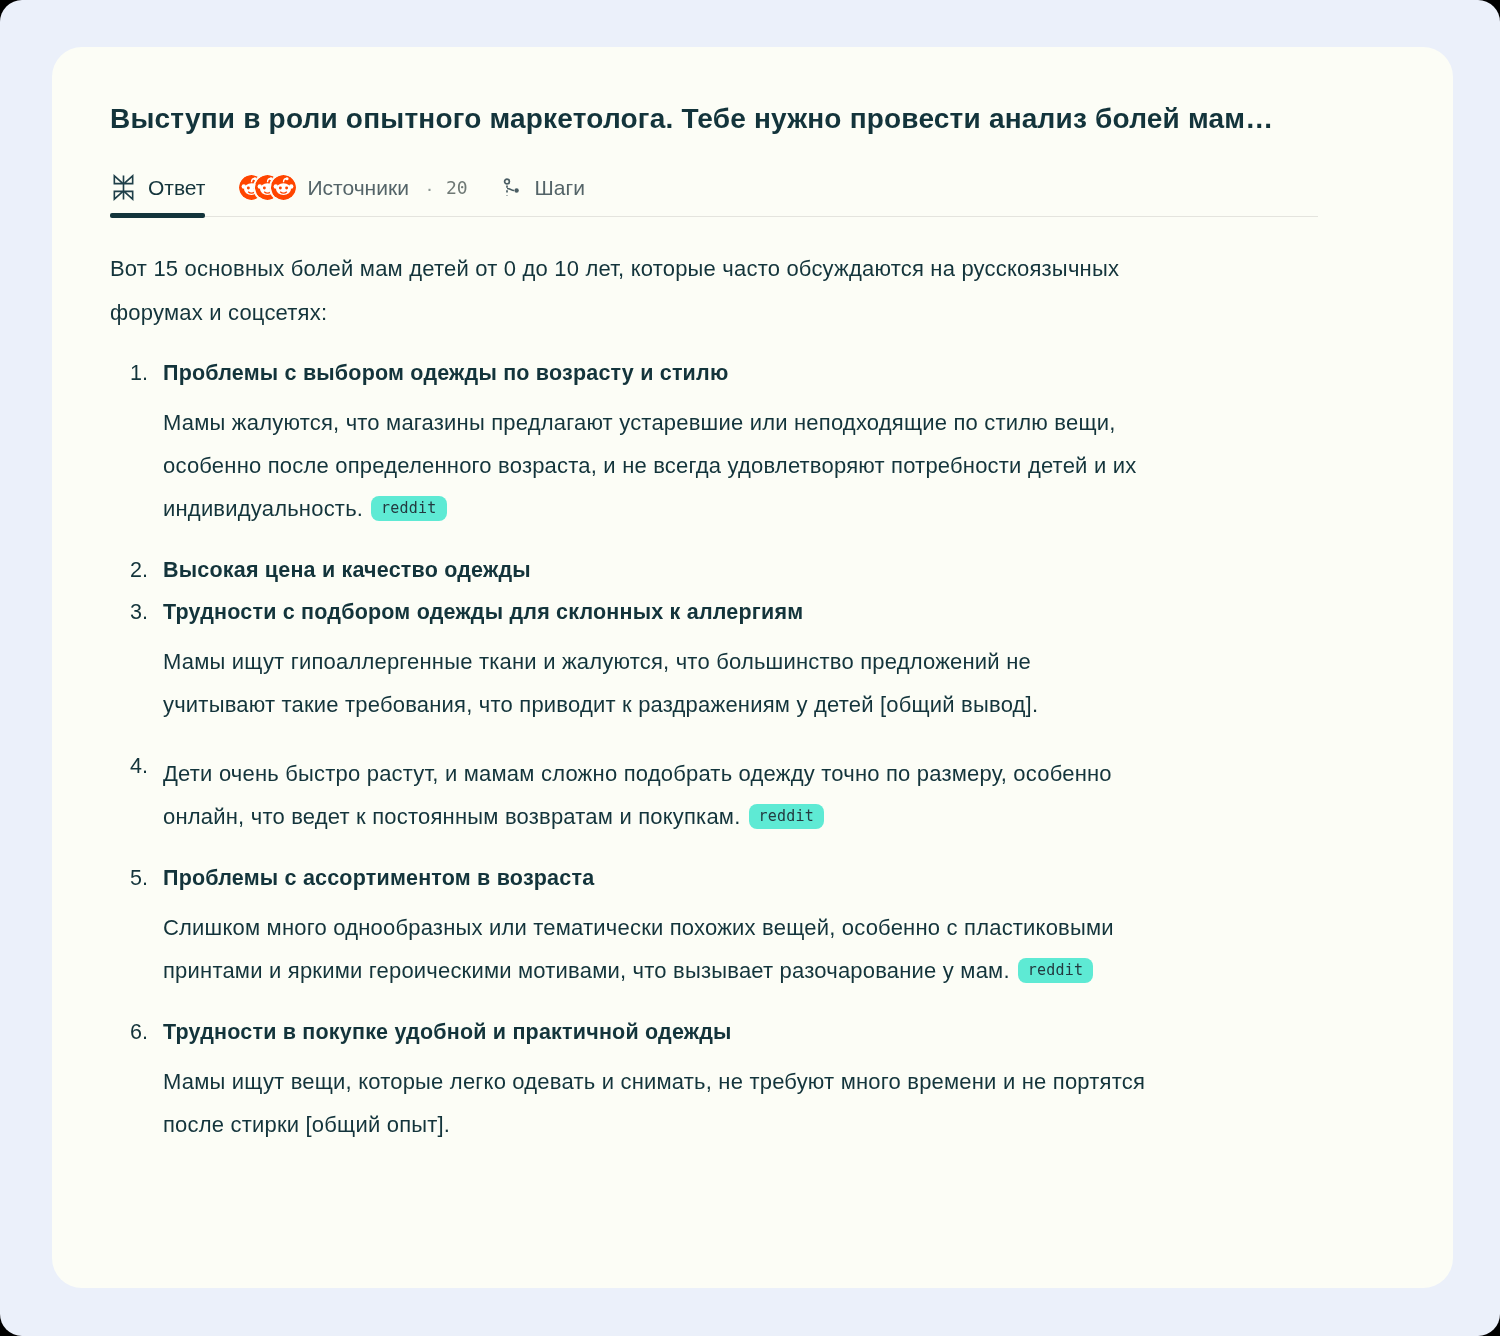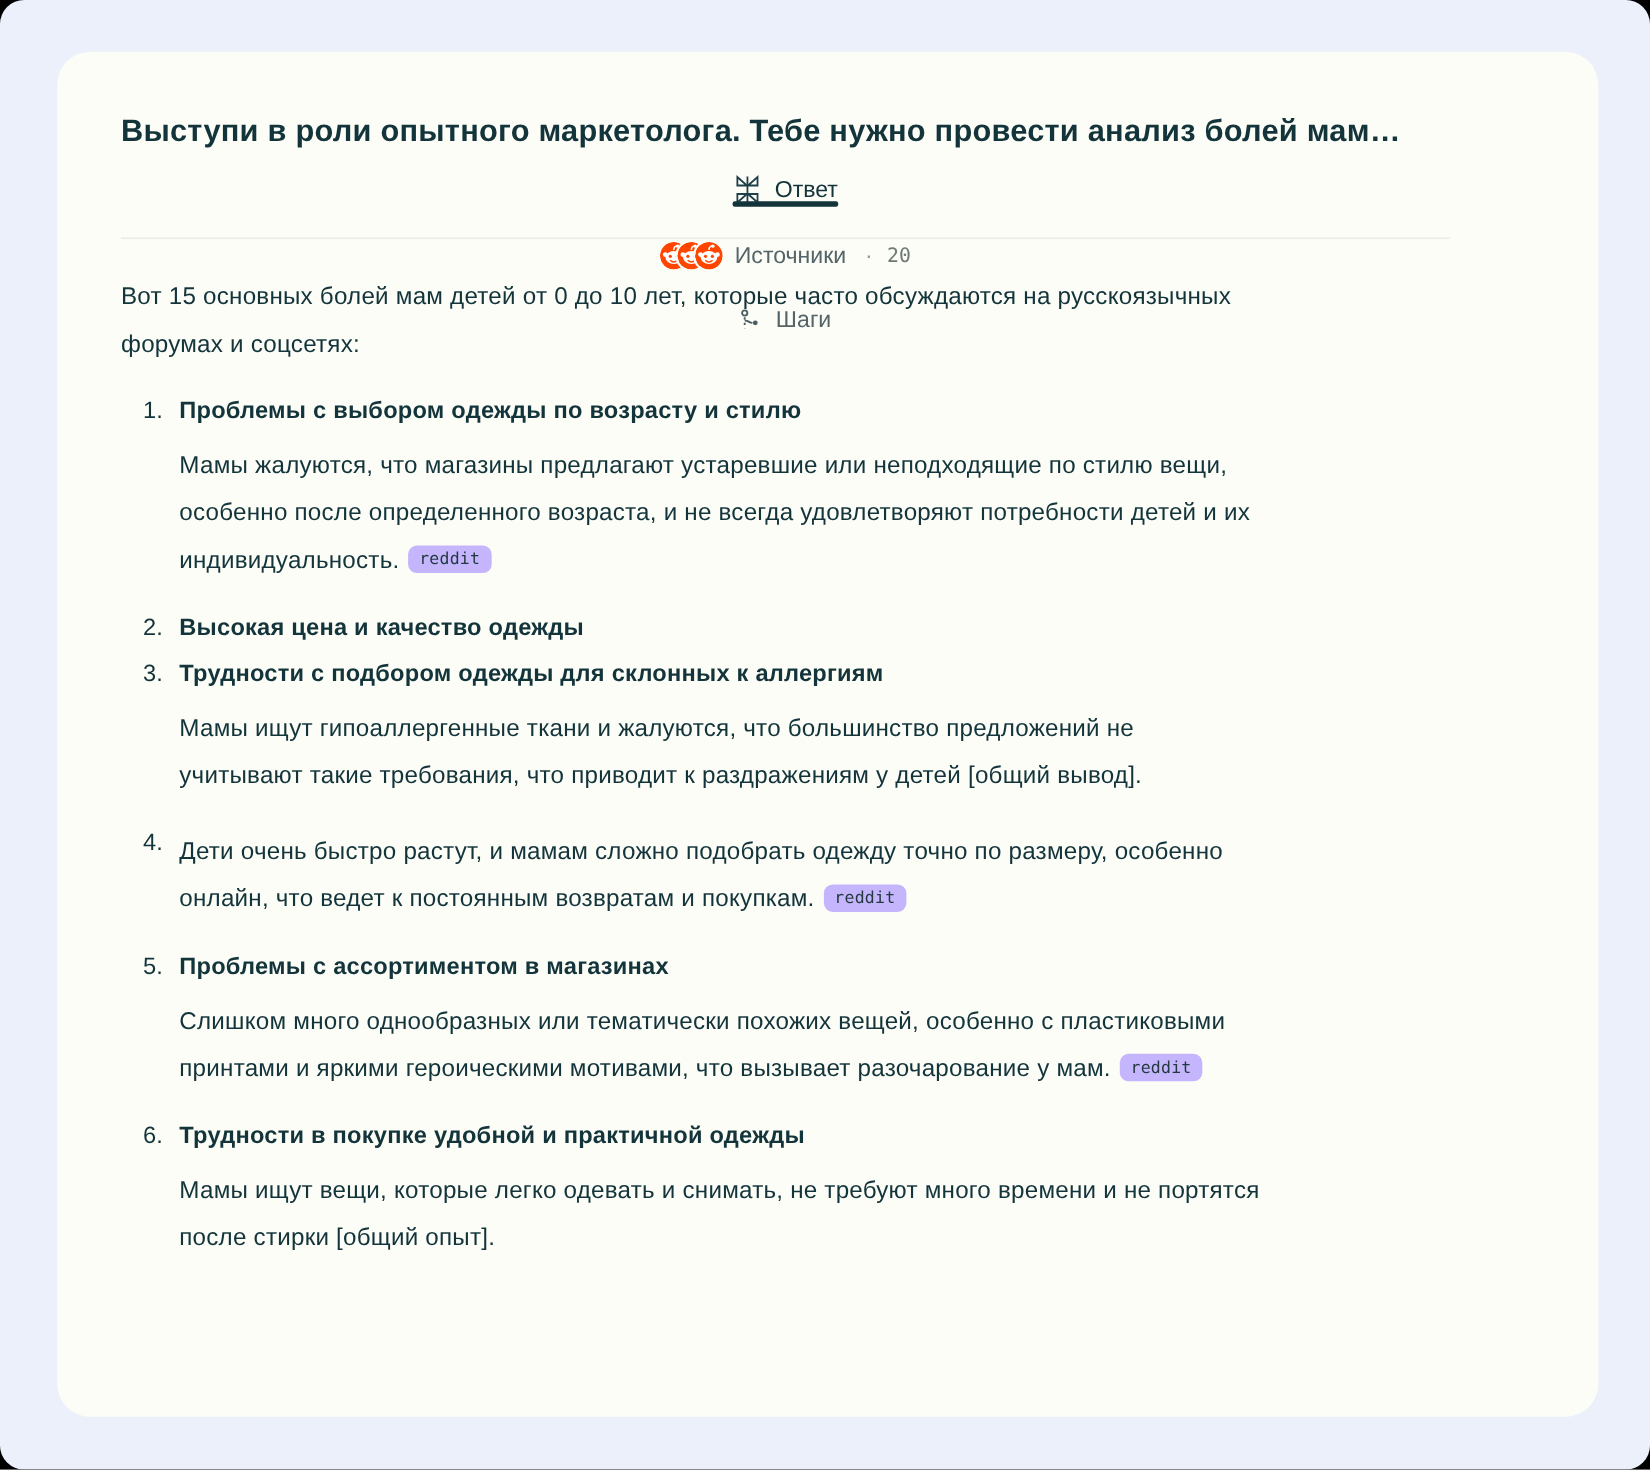--- a/index.html
+++ b/index.html
@@ -15,21 +15,21 @@
     padding:26px 0 0 58px;
   }
   .content { width:1208px; }
   .thread-title {
     font-size:28px; line-height:40px; font-weight:700; color:#13343b;
     letter-spacing:.2px; white-space:nowrap; overflow:hidden;margin-top:26px;
   }
   .tabs {
     display:flex; align-items:center; gap:34px;
     margin-top:20px; height:58px; width:1208px;
-    border-bottom:1px solid #e4e4de; position:relative;flex-direction:column;
+    border-bottom:1px solid #e4e4de; position:relative;
   }
   .tab {
     display:flex; align-items:center; gap:11px; height:100%;
     font-size:21px; color:#546468; cursor:pointer; position:relative;
   }
   .tab.active { color:#13343b; font-weight:500; }
   .tab-indicator {
     position:absolute; left:0; right:0; bottom:-2px; height:5px;
     background:#13343b; border-radius:2px;
   }
@@ -60,21 +60,21 @@
     margin-bottom:14px; letter-spacing:.2px;
   }
   .item-text {
     font-size:22px; line-height:43px; letter-spacing:.2px; color:#13343b;
     margin-bottom:26px; max-width:1160px; white-space:pre-line;
   }
   .item:last-child .item-text { margin-bottom:0; }
   .chip {
     display:inline-block; white-space:nowrap;
     font-family:"DejaVu Sans Mono", monospace; font-size:15px; line-height:20px;
-    background:#c4b5fd; color:#23393f; border-radius:8px;
+    background:#5eead4; color:#23393f; border-radius:8px;
     padding:2px 10px 3px; margin-left:8px; vertical-align:3px; cursor:pointer;
   }
 </style>
 </head>
 <body>
 
 <div class="screen">
   <div class="card">
     <div class="content">
 
@@ -184,21 +184,21 @@
           <div class="item-num">4.</div>
           <div class="item-body">
             <div class="item-text"><span>Дети очень быстро растут, и мамам сложно подобрать одежду точно по размеру, особенно
 онлайн, что ведет к постоянным возвратам и покупкам.</span><span class="chip">reddit</span></div>
           </div>
         </div>
 
         <div class="item">
           <div class="item-num">5.</div>
           <div class="item-body">
-            <div class="item-title">Проблемы с ассортиментом в магазинах</div>
+            <div class="item-title">Проблемы с ассортиментом в возраста</div>
             <div class="item-text"><span>Слишком много однообразных или тематически похожих вещей, особенно с пластиковыми
 принтами и яркими героическими мотивами, что вызывает разочарование у мам.</span><span class="chip">reddit</span></div>
           </div>
         </div>
 
         <div class="item">
           <div class="item-num">6.</div>
           <div class="item-body">
             <div class="item-title">Трудности в покупке удобной и практичной одежды</div>
             <div class="item-text"><span>Мамы ищут вещи, которые легко одевать и снимать, не требуют много времени и не портятся

